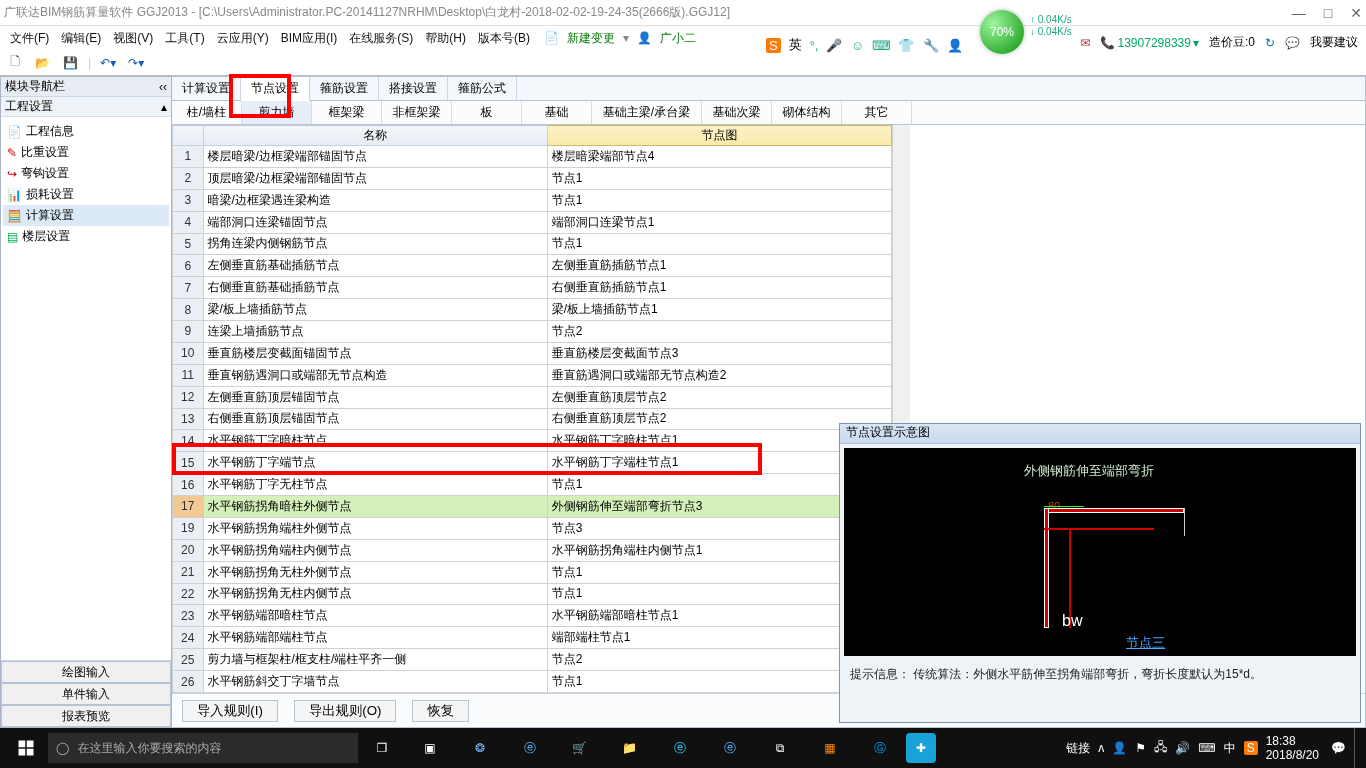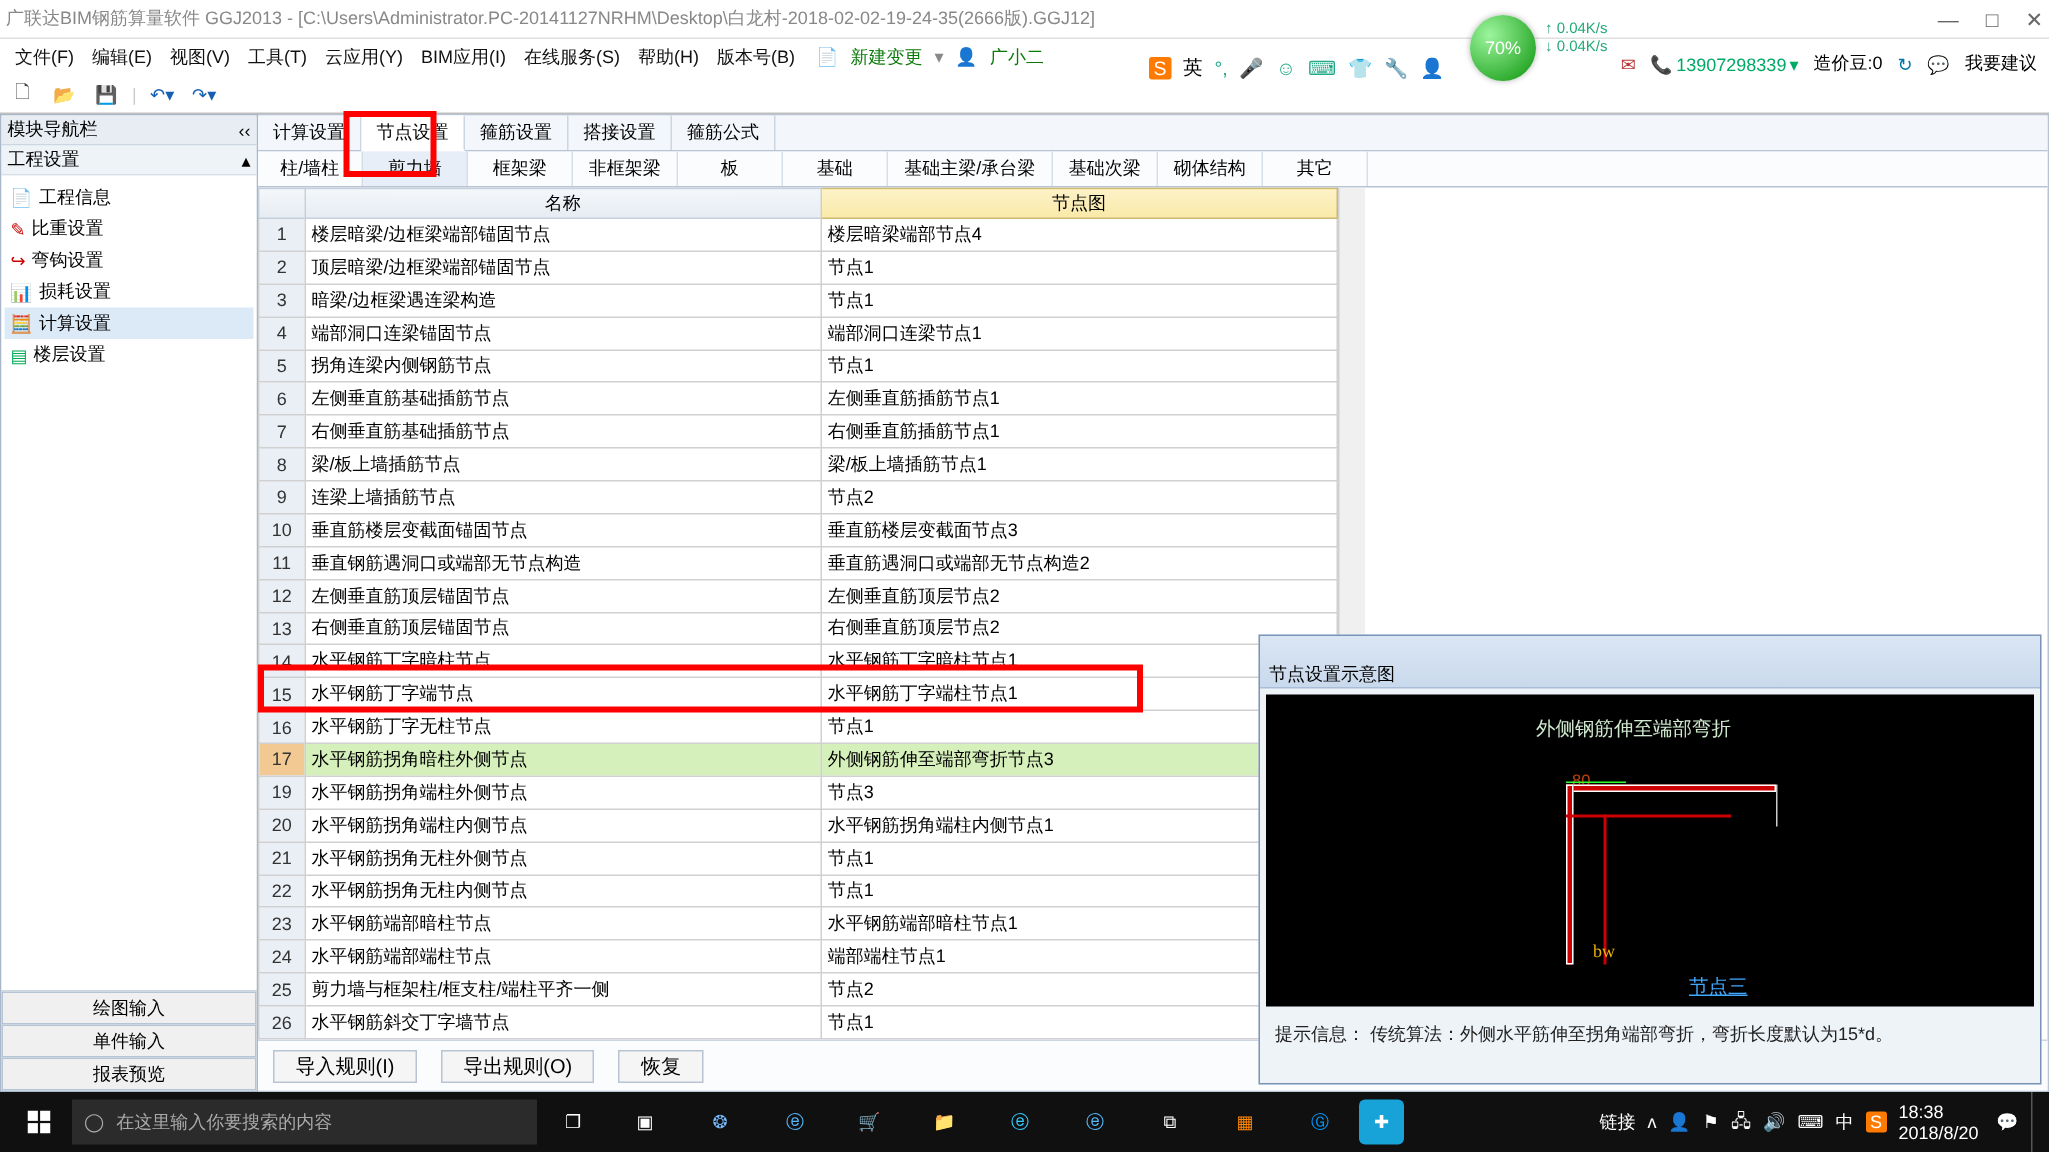--- a/index.html
+++ b/index.html
@@ -48,33 +48,33 @@
   .datatable th.nhdr { background: linear-gradient(#f4f7fa,#e6ecf3); border:1px solid #c6d0dc; }
   .datatable td { border:1px solid #d0d0d0; height:19px; padding:0 4px; white-space:nowrap; }
   .datatable td.idx { background:#eaeff5; text-align:center; width:24px; color:#333;}
   .datatable tr.selrow td { background: #d6f0bb; }
   .datatable tr.selrow td.idx { background:#f2c893; }
 
   .vscroll { width:18px; background:#f0f0f0; border-left:1px solid #d0d0d0;}
 
   
   .preview { position:absolute; right:4px; bottom:4px; width:522px; height:300px; border:1px solid #7a94b8; background:#eef3f8; }
-  .preview .phdr { height:20px; background: linear-gradient(#dbe6f4,#c9d9ec); border-bottom:1px solid #a8bdd8; padding:17px 6px; }
+  .preview .phdr { height:20px; background: linear-gradient(#dbe6f4,#c9d9ec); border-bottom:1px solid #a8bdd8; padding:0 6px; }
   .preview .pimg { height:208px; margin:4px; background:#000; position:relative; color:#fff; }
   .preview .phint { padding:6px 10px; font-size:12px; color:#222; }
 
   
   .dshape { position:absolute; }
   .d-outerT-h { left:200px; top:60px; width:140px; height:5px; background:#c00; border:1px solid #fff;}
   .d-outerT-v { left:200px; top:60px; width:5px; height:120px; background:#c00; border:1px solid #fff;}
   .d-innerT-h { left:200px; top:80px; width:110px; height:3px; background: none; border-top:2px solid #c00; }
   .d-innerT-v { left:225px; top:80px; width:110px; height:100px; background:none; border-left:2px solid #c00; }
   .d-label1 { left:180px; top:14px; color:#cfe9cf; font-size:13px;}
   .d-label2 { left:204px; top:52px; color:#c2410c; font-size:11px;}
-  .d-label3 { left:218px; top:164px; color:#eab308; font-size:12px;font-family:Liberation Serif, serif;}
+  .d-label3 { left:218px; top:164px; color:#ffffff; font-size:16px;}
   .d-label4 { left:282px; top:186px; color:#3fa8ff; font-size:13px; text-decoration:underline;}
   .d-dim-v  { left:340px; top:60px; width:1px; height:28px; border-left:1px solid #ccc;}
   .d-dim-h  { left:200px; top:58px; width:40px; height:1px; border-top:1px solid #2dff2d;}
 
   
   .bottom-btns { height:34px; padding:6px 10px; border-top:1px solid #cbd6e2; background:#fafcfe; display:flex; gap:16px;}
   .bottom-btns button { height:22px; padding:0 14px; background:#f5f5f5; border:1px solid #b8c4d4; }
 
   
   .hl-red { position:absolute; border:4px solid red; pointer-events:none; z-index:50;}

